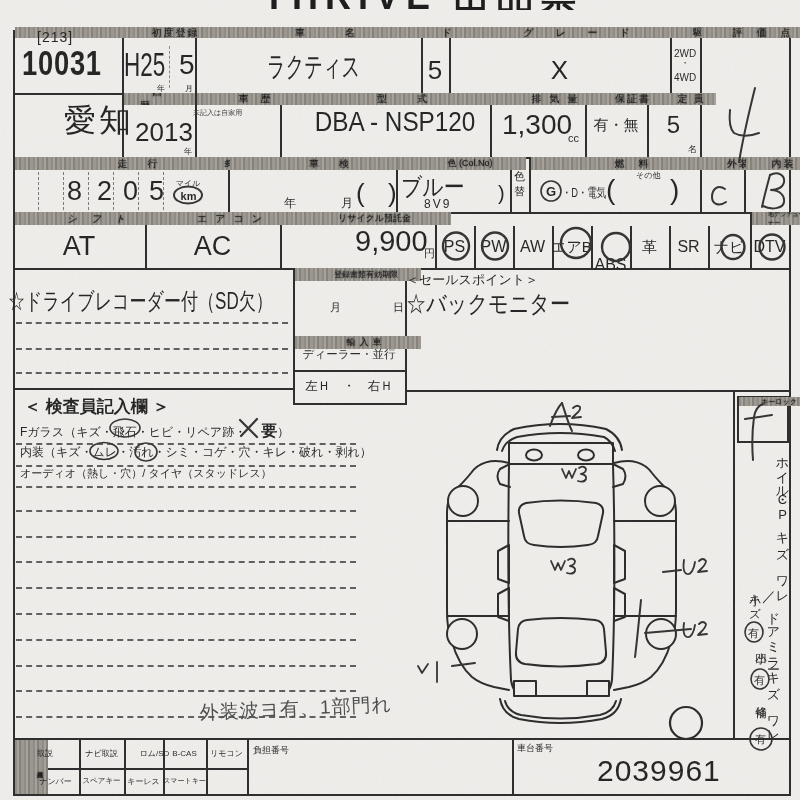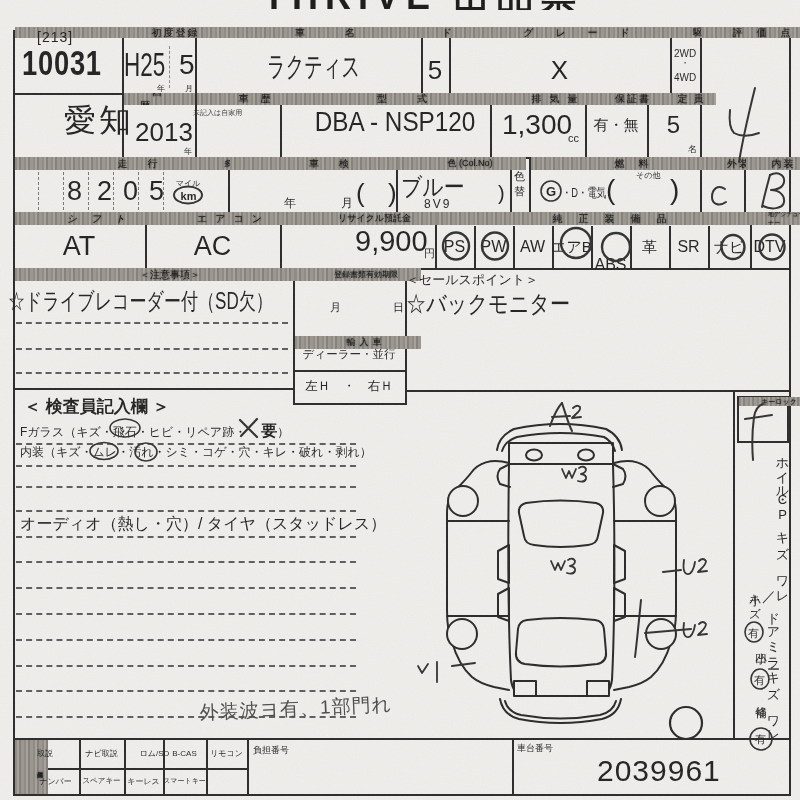--- a/index.html
+++ b/index.html
@@ -109,24 +109,22 @@
     </div>
 <div class="band" style="left:230px;top:157px;width:166px;height:13px;letter-spacing:20px;text-indent:20px;">車検</div>
 <div class="band" style="left:398px;top:157px;width:112px;height:13px;font-size:9px;">色 (Col.No)</div>
 <div class="band" style="left:531px;top:157px;width:169px;height:13px;letter-spacing:14px;text-indent:14px;">燃料</div>
 <div class="band" style="left:702px;top:157px;width:42px;height:13px;letter-spacing:2px;">外装</div>
 <div class="band" style="left:746px;top:157px;width:43px;height:13px;letter-spacing:2px;">内装</div>
 
 <div class="band" style="left:15px;top:212px;width:130px;height:13px;letter-spacing:14px;text-indent:14px;font-style:italic;">シフト</div>
 <div class="band" style="left:147px;top:212px;width:133px;height:13px;letter-spacing:8px;text-indent:8px;">エアコン</div>
 <div class="band" style="left:282px;top:212px;width:153px;height:13px;font-size:9px;">リサイクル預託金</div>
-<div class="band" style="left:437px;top:212px;width:313px;height:13px;letter-spacing:16px;text-indent:16px;">純正装備品</div>
 <div class="band" style="left:752px;top:212px;width:37px;height:13px;font-size:6px;">地デジチューナー</div>
 
-<div class="band" style="left:15px;top:268px;width:278px;height:13px;">＜注意事項＞</div>
 <div class="band" style="left:295px;top:268px;width:110px;height:13px;font-size:8px;">登録書類有効期限</div>
 
 <div class="band" style="left:295px;top:322px;width:110px;height:13px;font-size:9px;letter-spacing:4px;margin-top:14px;">輸入車</div>
 
 <div class="v" style="left:737px;top:396px;height:45px;"></div>
 <div class="v" style="left:787px;top:396px;height:45px;"></div>
 <div class="h" style="left:737px;top:396px;width:52px;"></div>
 <div class="h" style="left:737px;top:441px;width:52px;"></div>
 <div class="band" style="left:739px;top:397px;width:48px;height:9px;font-size:7px;">キーロック</div>
 
@@ -228,21 +226,21 @@
 
 <div class="t" style="left:406px;top:271px;font-size:13px;">＜セールスポイント＞</div>
 <div class="t" style="left:406px;top:288px;font-size:24px;transform:scaleX(0.84);transform-origin:left;">☆バックモニター</div>
 
 <div class="t" style="left:24px;top:395px;font-size:17px;font-weight:bold;">＜ 検査員記入欄 ＞</div>
 
 <div class="t" style="left:20px;top:421px;font-size:12px;">Fガラス（キズ・飛石・ヒビ・リペア跡・<span style="display:inline-block;width:15px;"></span><span style="font-size:16px;font-weight:bold;">要</span>）</div>
 
 <div class="t" style="left:20px;top:444px;font-size:12px;">内装（キズ・ムレ・汚れ・シミ・コゲ・穴・キレ・破れ・剥れ）</div>
 
-<div class="t" style="left:20px;top:466px;font-size:16px;margin-top:48px;">オーディオ（熱し・穴）/ タイヤ（スタッドレス）</div>
+<div class="t" style="left:20px;top:466px;font-size:11px;">オーディオ（熱し・穴）/ タイヤ（スタッドレス）</div>
 
 <div class="dash-h" style="left:16px;top:443px;width:340px;"></div>
 <div class="dash-h" style="left:16px;top:465px;width:340px;"></div>
 <div class="dash-h" style="left:16px;top:486px;width:340px;"></div>
 <div class="dash-h" style="left:16px;top:510px;width:340px;"></div>
 <div class="dash-h" style="left:16px;top:536px;width:340px;"></div>
 <div class="dash-h" style="left:16px;top:561px;width:340px;"></div>
 <div class="dash-h" style="left:16px;top:587px;width:340px;"></div>
 <div class="dash-h" style="left:16px;top:613px;width:340px;"></div>
 <div class="dash-h" style="left:16px;top:639px;width:340px;"></div>

